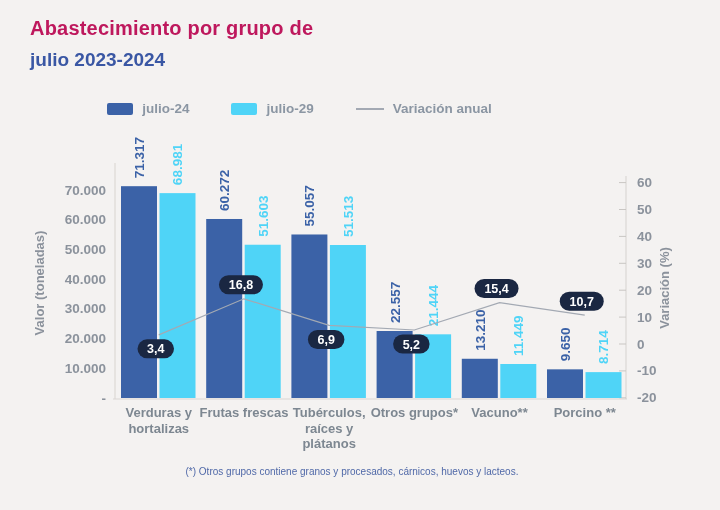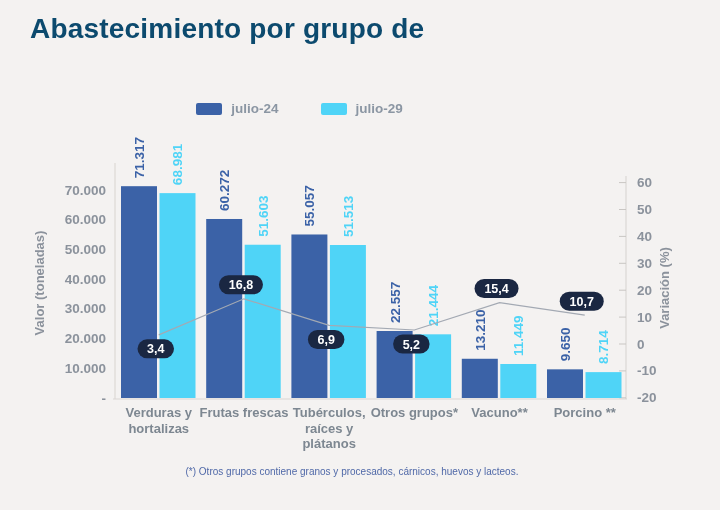--- a/index.html
+++ b/index.html
@@ -1,21 +1,21 @@
 <!DOCTYPE html>
 <html><head>
 <meta charset="utf-8">
 <style>
   html,body{margin:0;padding:0;}
   .canvas{
     position:relative;width:720px;height:510px;background:#f4f2f1;
     font-family:"Liberation Sans",sans-serif;overflow:hidden;
   }
   .title-block{position:absolute;left:30px;top:12px;}
-  .title-line{font-size:28px;font-weight:bold;color:#0c4a6e;line-height:33px;letter-spacing:.2px;}
+  .title-line{font-size:20px;font-weight:bold;color:#be185d;line-height:33px;letter-spacing:.2px;}
   .subtitle{font-size:19px;font-weight:bold;color:#3a57a4;margin-top:4px;}
   .legend{
     position:absolute;top:101px;left:0;width:580px;box-sizing:border-box;
     display:flex;justify-content:center;align-items:center;column-gap:42px;padding-left:19px;
   }
   .legend-item{display:flex;align-items:center;gap:9px;}
   .legend-swatch{width:26px;height:12px;border-radius:2px;}
   .legend-line{width:28px;height:0;border-top:2px solid #a3a9b3;}
   .legend-label{font-size:13.5px;font-weight:600;color:#8b96a3;}
   .chart-svg{position:absolute;left:0;top:0;}
@@ -102,30 +102,35 @@
       <text x="329.15" y="417" font-family="&quot;Liberation Sans&quot;,sans-serif" text-anchor="middle" font-size="13" font-weight="600" fill="#7d8791">Tubérculos,</text>
       <text x="329.15" y="432.5" font-family="&quot;Liberation Sans&quot;,sans-serif" text-anchor="middle" font-size="13" font-weight="600" fill="#7d8791">raíces y</text>
       <text x="329.15" y="448" font-family="&quot;Liberation Sans&quot;,sans-serif" text-anchor="middle" font-size="13" font-weight="600" fill="#7d8791">plátanos</text>
       <text x="414.35" y="417" font-family="&quot;Liberation Sans&quot;,sans-serif" text-anchor="middle" font-size="13" font-weight="600" fill="#7d8791">Otros grupos*</text>
       <text x="499.55" y="417" font-family="&quot;Liberation Sans&quot;,sans-serif" text-anchor="middle" font-size="13" font-weight="600" fill="#7d8791">Vacuno**</text>
       <text x="584.75" y="417" font-family="&quot;Liberation Sans&quot;,sans-serif" text-anchor="middle" font-size="13" font-weight="600" fill="#7d8791">Porcino **</text>
     </svg>
 
   <div class="title-block">
     <div class="title-line">Abastecimiento por grupo de</div>
+    <div class="subtitle">julio 2023-2024</div>
   </div>
 
   <div class="legend">
     <div class="legend-item">
       <span class="legend-swatch" style="background: rgb(59, 98, 167);"></span>
       <span class="legend-label">julio-24</span>
     </div>
     <div class="legend-item">
       <span class="legend-swatch" style="background: rgb(79, 212, 247);"></span>
       <span class="legend-label">julio-29</span>
     </div>
+    <div class="legend-item">
+      <span class="legend-line"></span>
+      <span class="legend-label">Variación anual</span>
+    </div>
   </div>
 
   <div class="footnotes">
     <div class="footnote">(*) Otros grupos contiene granos y procesados, cárnicos, huevos y lacteos.</div>
   </div>
 
 </div>
 
 </body></html>

